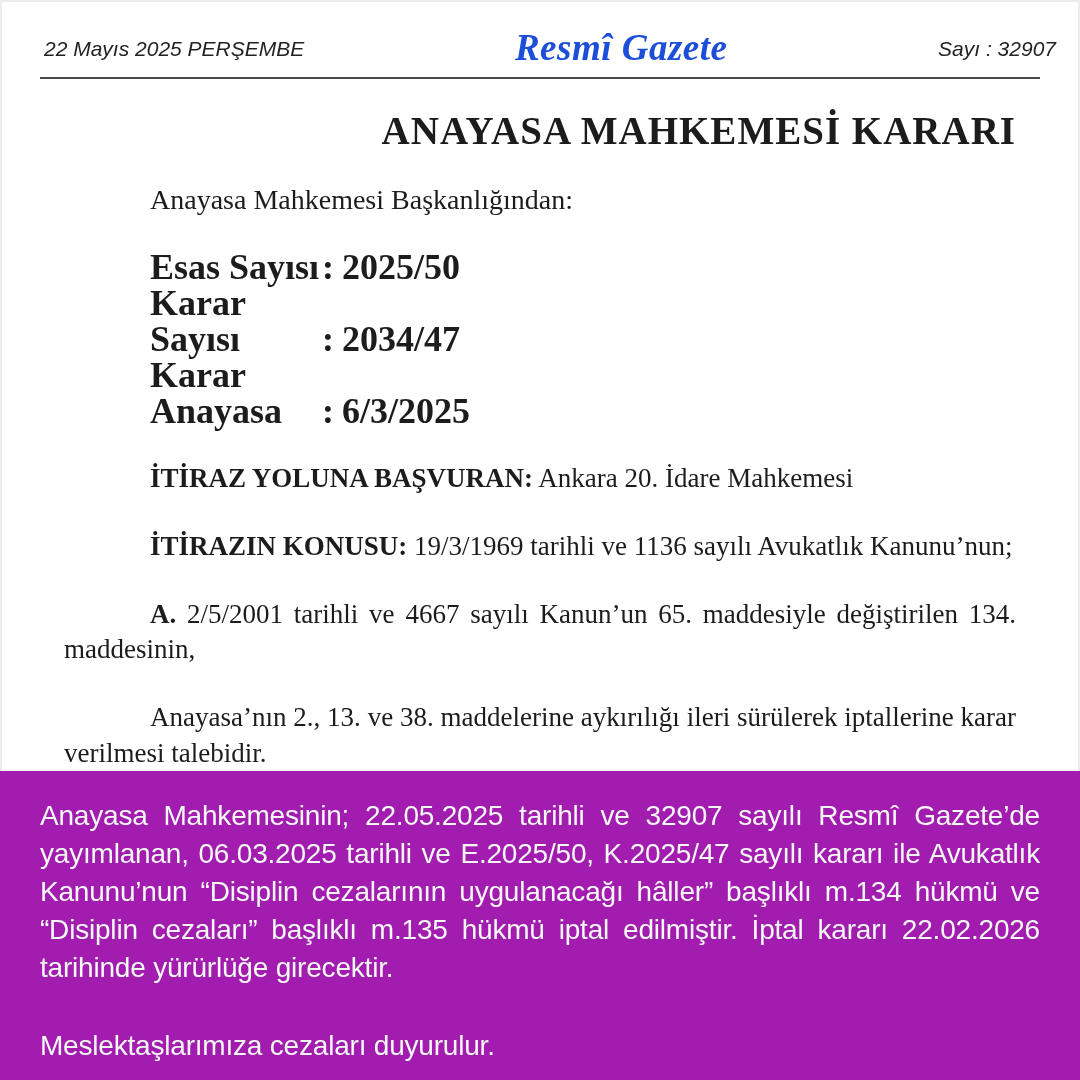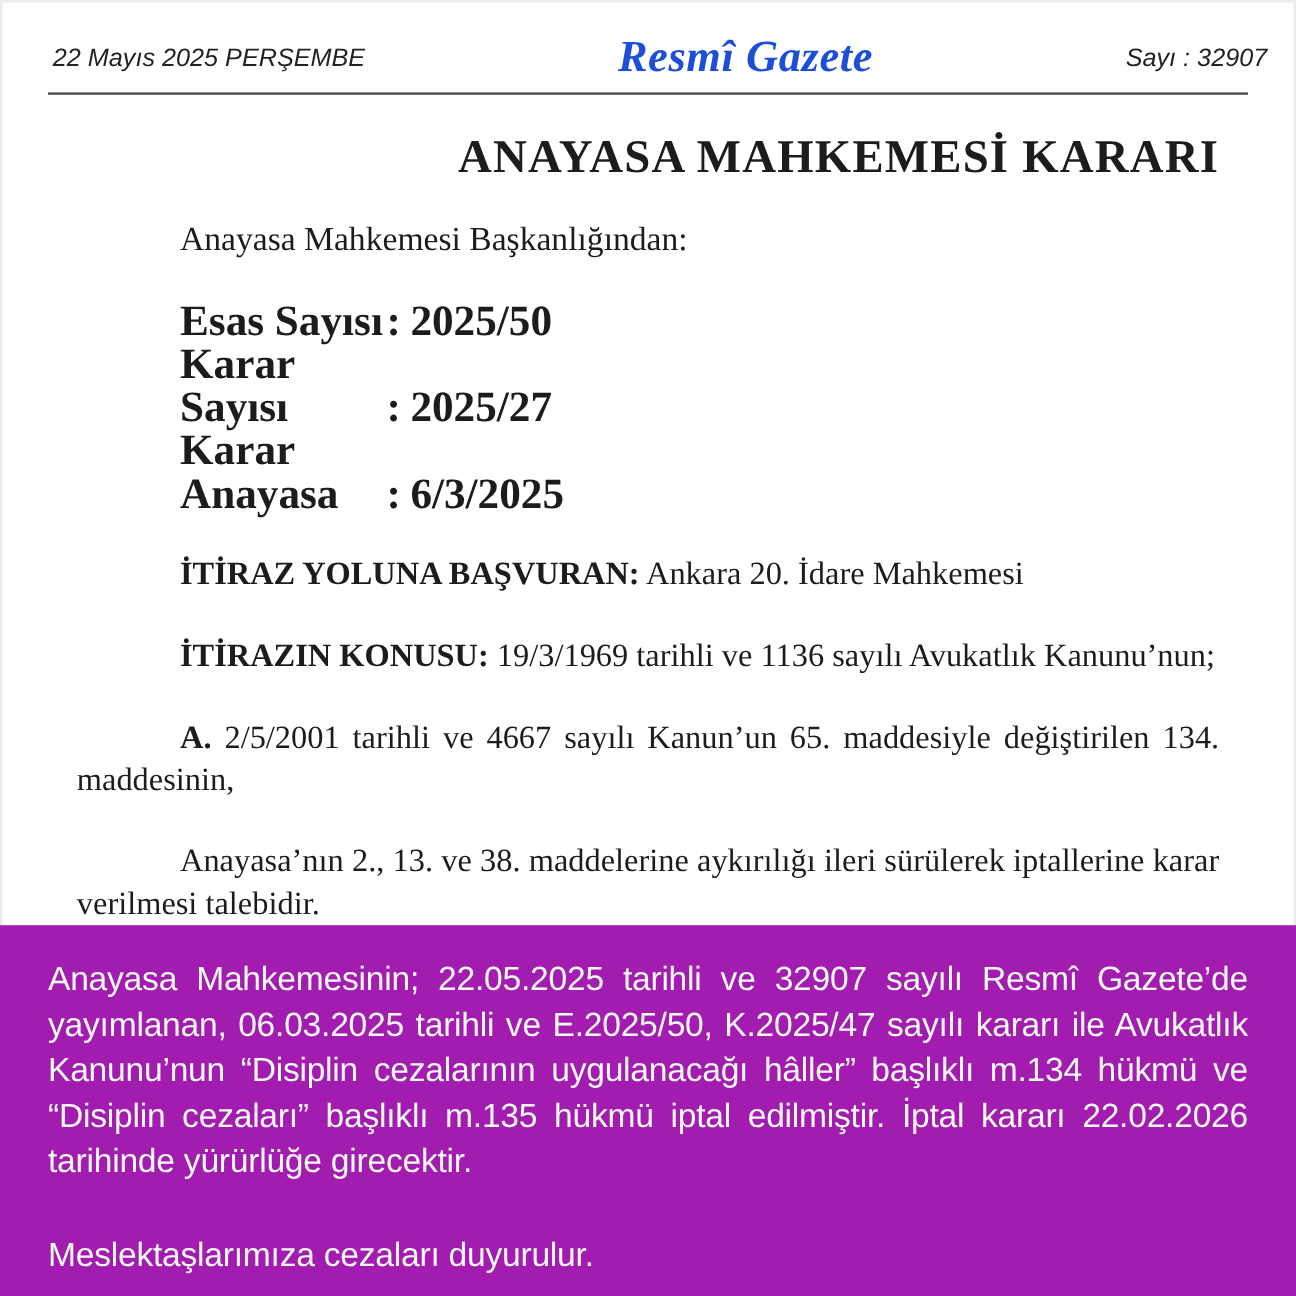--- a/index.html
+++ b/index.html
@@ -126,21 +126,21 @@
   <main class="doc">
     <h1 class="doc-title">ANAYASA MAHKEMESİ KARARI</h1>
 
     <div class="doc-from">Anayasa Mahkemesi Başkanlığından:</div>
 
     <div class="case-block">
       <div class="case-row">
         <span class="case-label">Esas Sayısı</span><span class="case-colon">:</span><span class="case-value">2025/50</span>
       </div>
       <div class="case-row">
-        <span class="case-label">Karar Sayısı</span><span class="case-colon">:</span><span class="case-value">2025/27</span>
+        <span class="case-label">Karar Sayısı</span><span class="case-colon">:</span><span class="case-value">2034/47</span>
       </div>
       <div class="case-row">
         <span class="case-label">Karar Anayasa</span><span class="case-colon">:</span><span class="case-value">6/3/2025</span>
       </div>
     </div>
 
     <p class="para">
       <b>İTİRAZ YOLUNA BAŞVURAN:</b>
       <span>Ankara 20. İdare Mahkemesi</span>
     </p>

